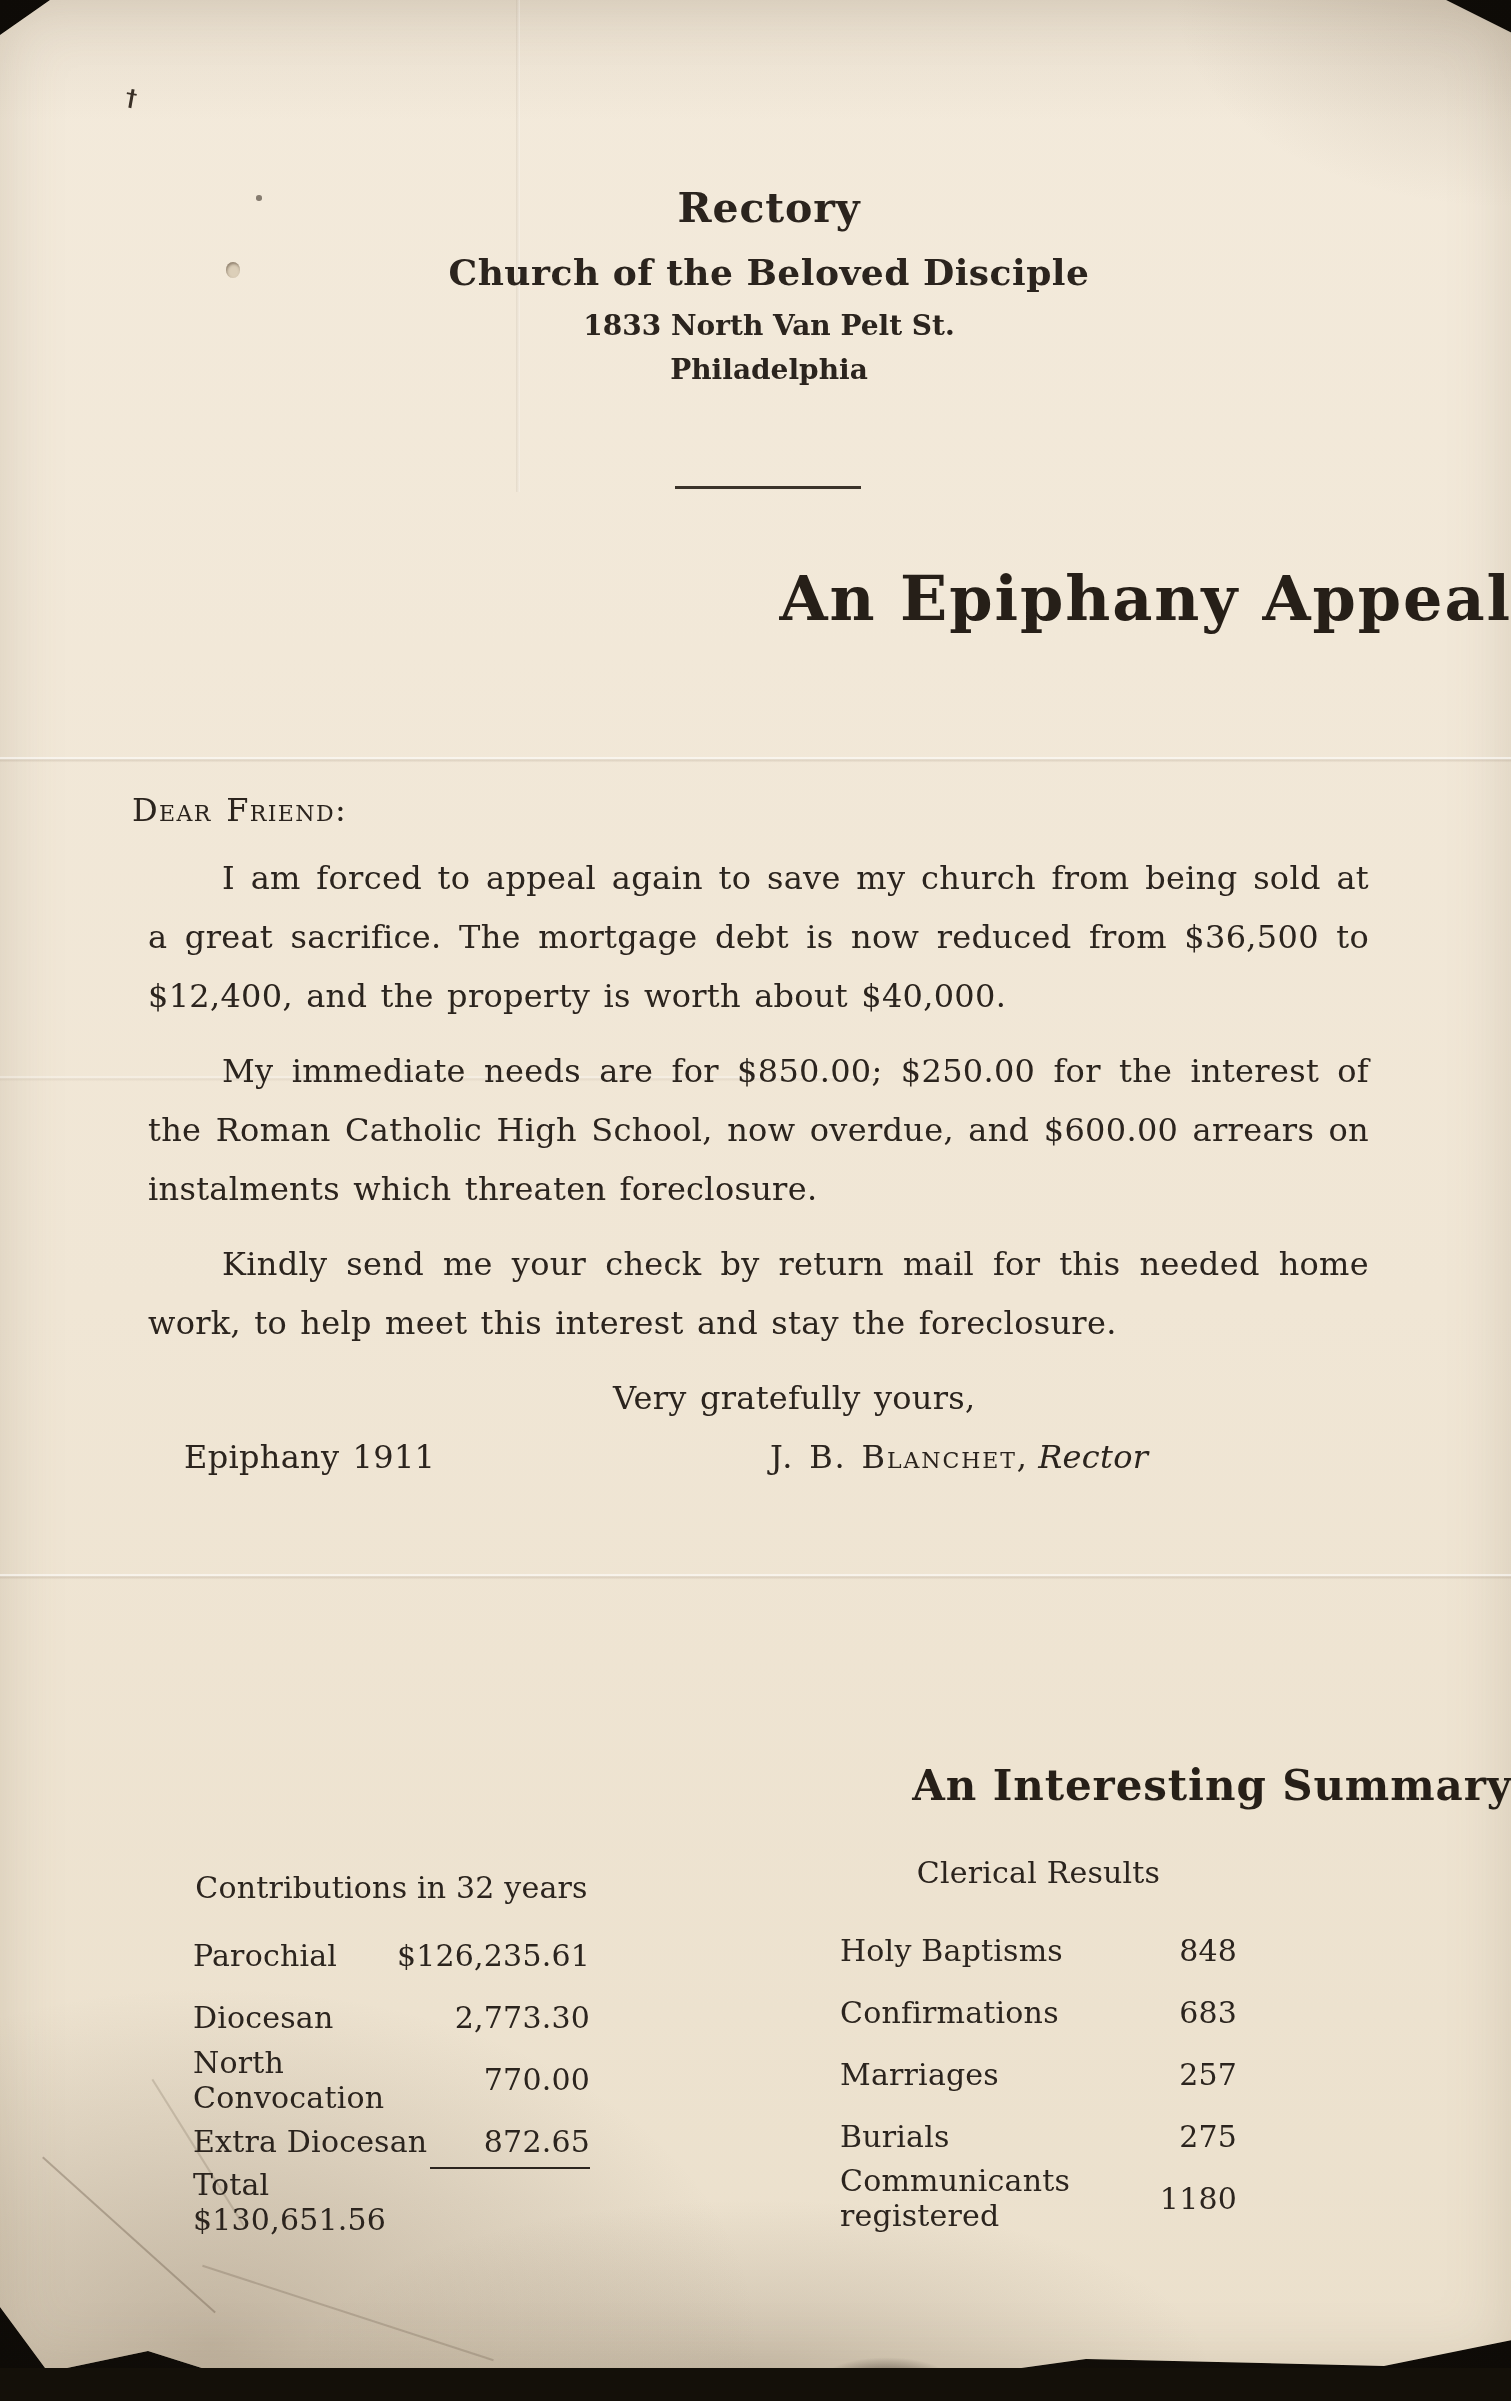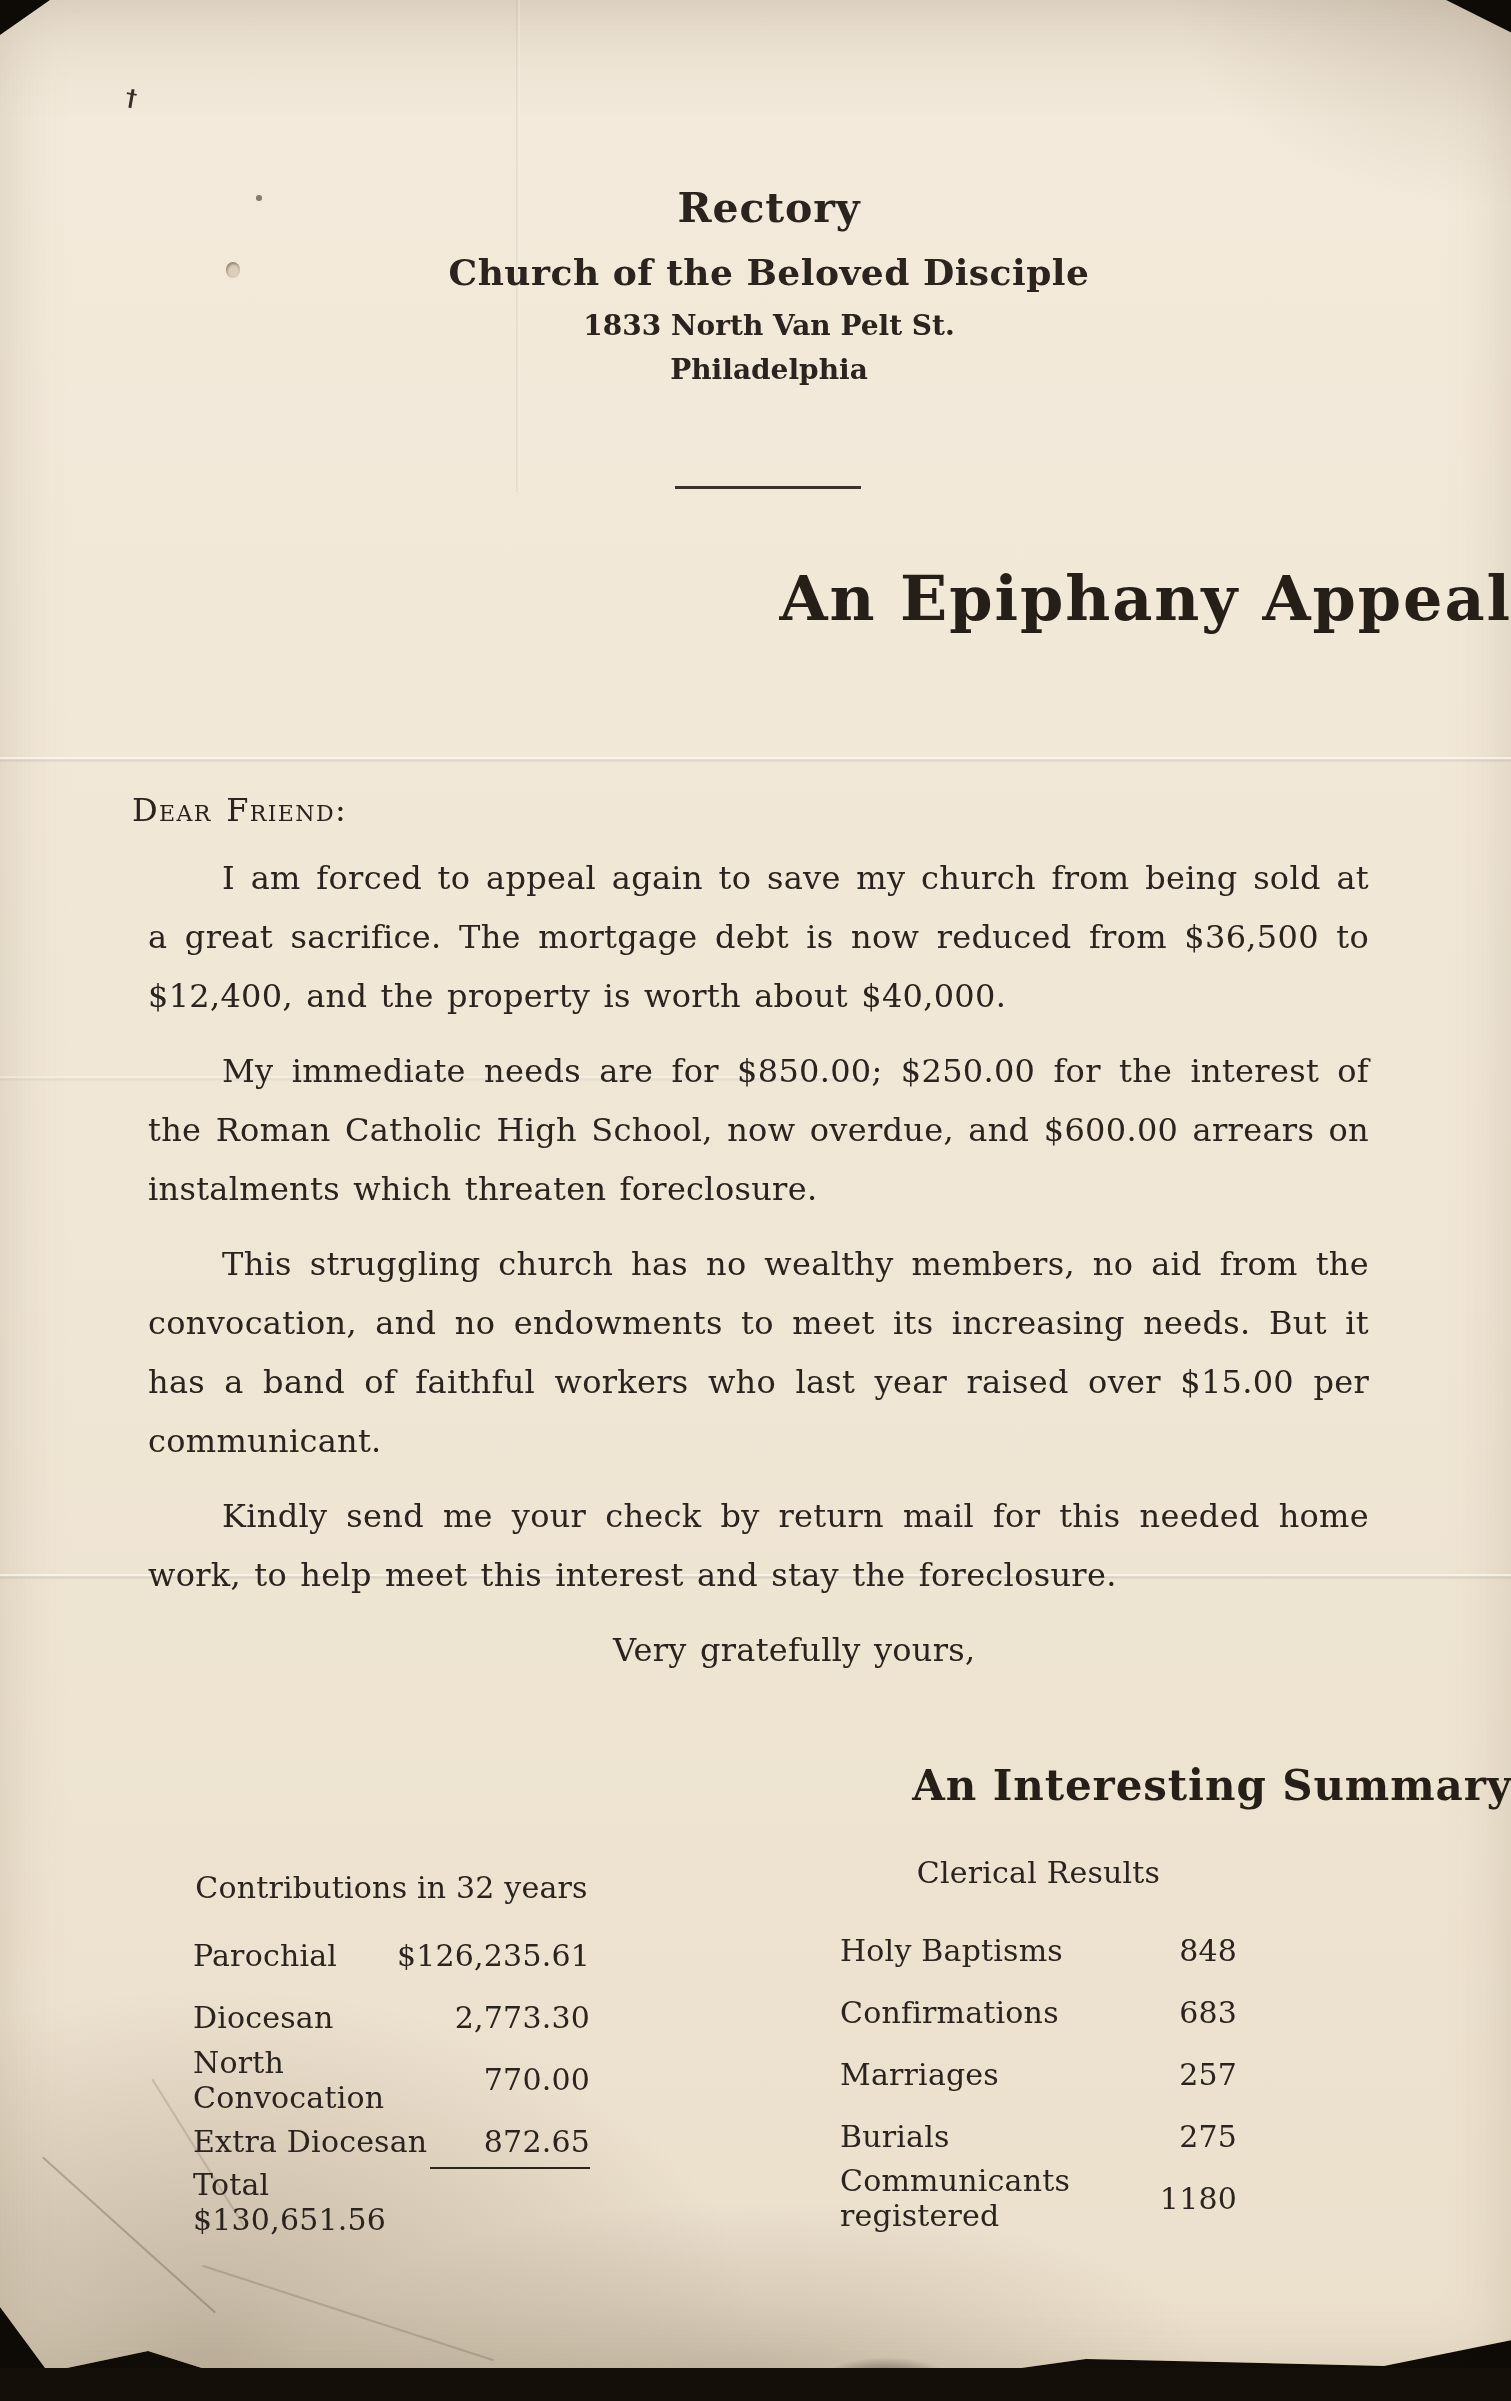--- a/index.html
+++ b/index.html
@@ -108,23 +108,26 @@
     <div class="lh4">Philadelphia</div>
   </div>
   <div class="divider"></div>
 
   <div class="appeal-title">An Epiphany Appeal</div>
 
   <div class="letter-body">
     <div class="salutation">Dear Friend:</div>
     <p>I am forced to appeal again to save my church from being sold at a great sacrifice.  The mortgage debt is now reduced from $36,500 to $12,400, and the property is worth about $40,000.</p>
     <p>My immediate needs are for $850.00; $250.00 for the interest of the Roman Catholic High School, now overdue, and $600.00 arrears on instalments which threaten foreclosure.</p>
-    <p>This struggling church has no wealthy members, no aid from the convocation, and no endowments to meet its increasing needs.  But it has a band of faithful workers who last year raised over $15.00 per communicant.</p>
     <p>Kindly send me your check by return mail for this needed home work, to help meet this interest and stay the foreclosure.</p>
     <div class="closing">Very gratefully yours,</div>
+    <div class="sig-row">
+      <span class="date-line">Epiphany 1911</span>
+      <span class="signature"><span class="sc">J. B. Blanchet,</span><span class="sig-title">Rector</span></span>
+    </div>
   </div>
 
   <div class="summary-heading">An Interesting Summary</div>
 
   <div class="col contrib-col">
     <div class="col-header">Contributions in 32 years</div>
     <div class="srow">
       <span>Parochial</span>
       <span>$126,235.61</span>
     </div>

